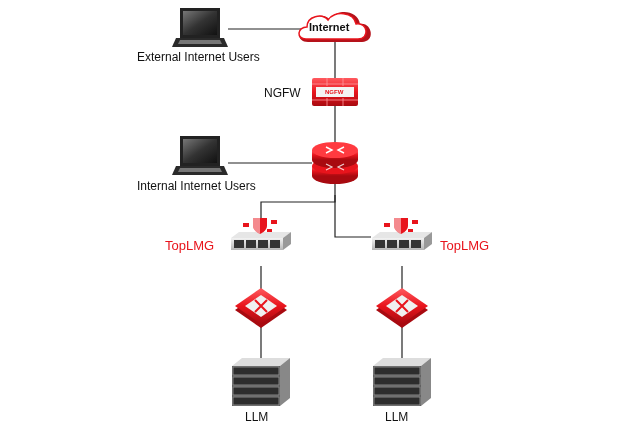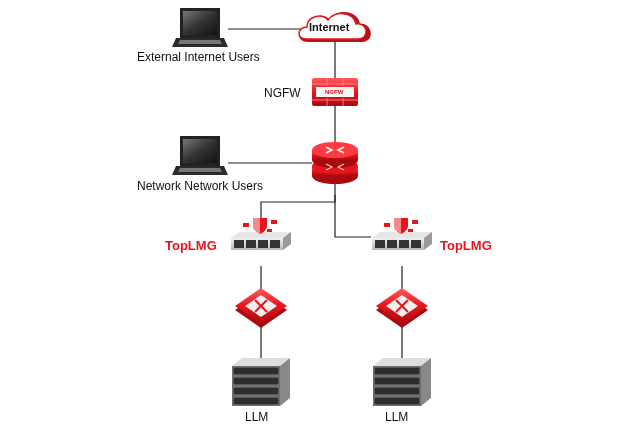--- a/index.html
+++ b/index.html
@@ -1,19 +1,19 @@
 <!DOCTYPE html>
 <html><head>
 <meta charset="utf-8">
 <style>
   html,body{margin:0;padding:0;background:#fff;}
   body{width:640px;height:432px;position:relative;overflow:hidden;font-family:"Liberation Sans","DejaVu Sans",sans-serif;}
   #diagram{position:absolute;left:0;top:0;width:640px;height:432px;}
   .lbl{position:absolute;font-size:12px;color:#111;white-space:nowrap;}
-  .lbl-red{position:absolute;font-size:13px;font-weight:bold;color:#e8141c;white-space:nowrap;}
+  .lbl-red{position:absolute;font-size:13px;font-weight:normal;color:#e8141c;white-space:nowrap;}
 </style>
 </head>
 <body>
 
 <svg id="diagram" viewBox="0 0 640 432" xmlns="http://www.w3.org/2000/svg">
   <defs>
     <linearGradient id="redg" x1="0" y1="0" x2="0" y2="1">
       <stop offset="0" stop-color="#ff5a5f"></stop>
       <stop offset="0.5" stop-color="#e8141c"></stop>
       <stop offset="1" stop-color="#a80a10"></stop>
@@ -153,17 +153,17 @@
       <rect x="1" y="29" width="46" height="8"></rect>
         <rect x="1" y="39" width="46" height="8"></rect>
     </g>
   </g>
 </svg>
 
 <div class="lbl" style="left:137px;top:50px;">External Internet Users</div>
 <div class="lbl" style="left:309px;top:21px;font-weight:bold;font-size:11px;">Internet</div>
 <div class="lbl" style="left:264px;top:86px;">NGFW</div>
 <div class="lbl" style="left:325px;top:89px;font-size:6px;font-weight:bold;color:#e8141c;">NGFW</div>
-<div class="lbl" style="left:137px;top:179px;">Network Network Users</div>
+<div class="lbl" style="left:137px;top:179px;">Internal Internet Users</div>
 <div class="lbl-red" style="left:165px;top:238px;">TopLMG</div>
 <div class="lbl-red" style="left:440px;top:238px;">TopLMG</div>
 <div class="lbl" style="left:245px;top:410px;">LLM</div>
 <div class="lbl" style="left:385px;top:410px;">LLM</div>
 
 </body></html>

